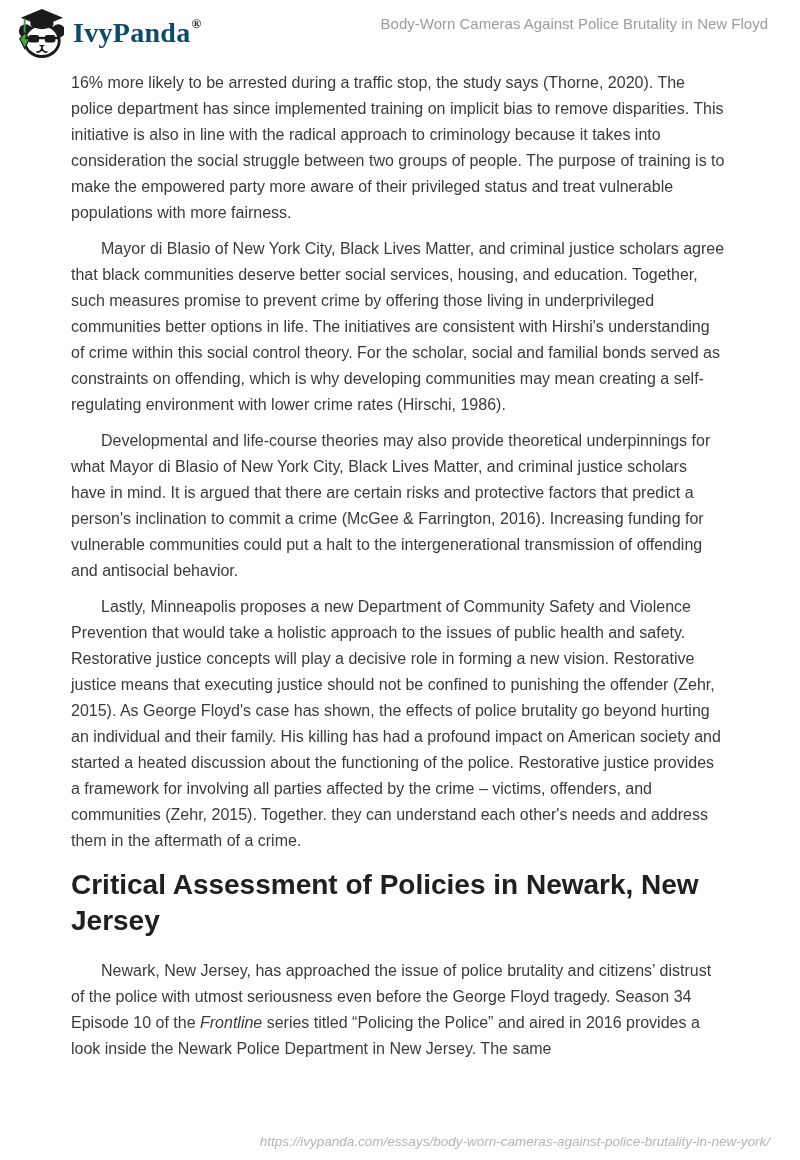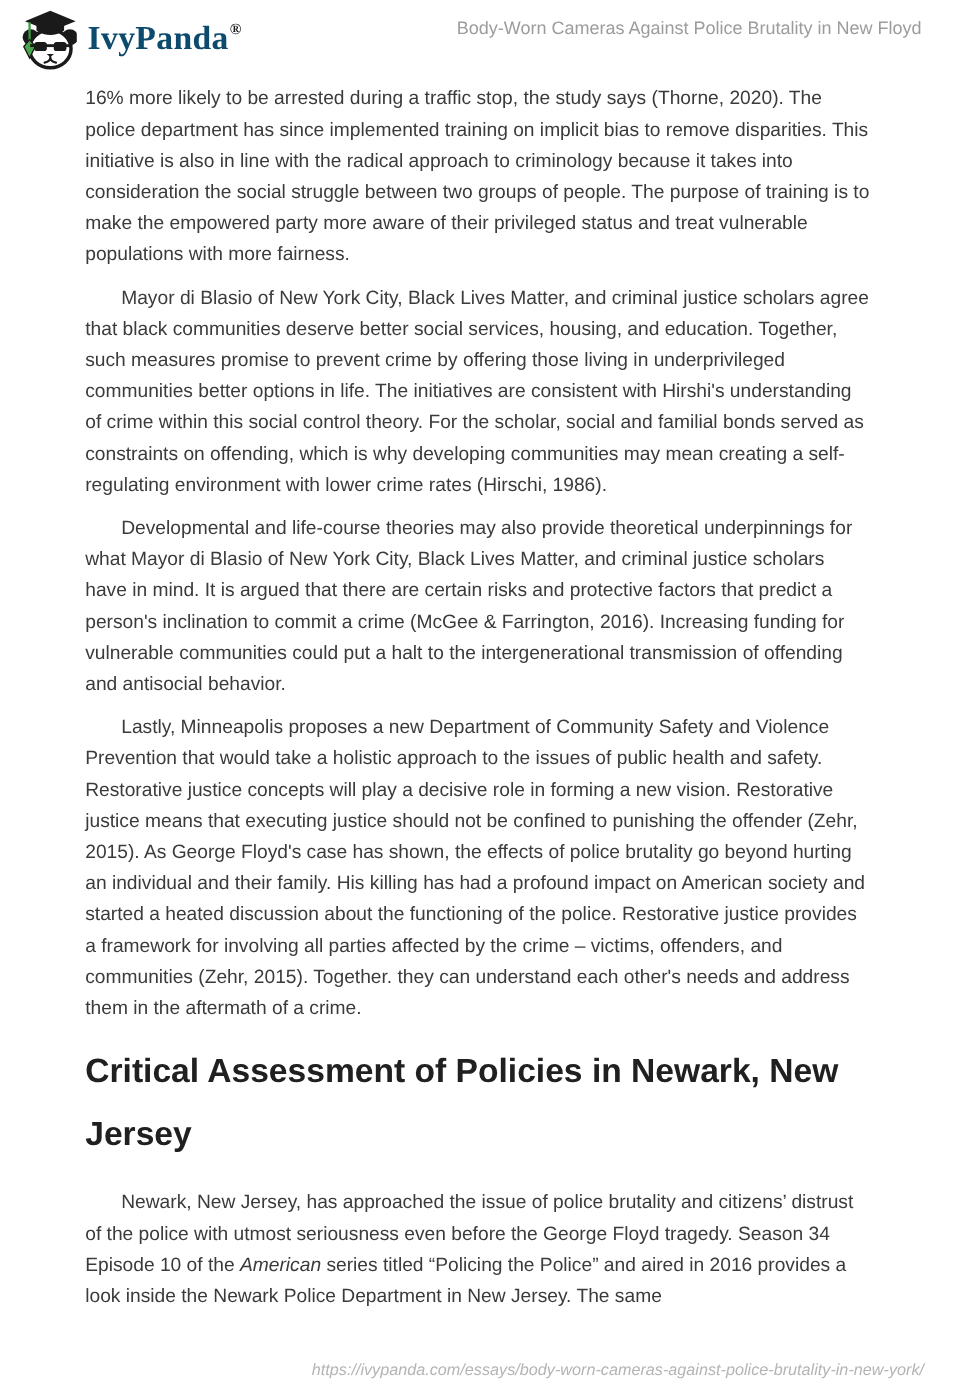--- a/index.html
+++ b/index.html
@@ -50,21 +50,21 @@
     line-height: 26px;
     color: #3b3b3b;
     text-indent: 30px;
     text-align: left;
   }
   .para.no-indent { text-indent: 0; }
   .para em { font-style: italic; }
   .section-heading {
     margin: 13px 0 19px 0;
     font-size: 28px;
-    line-height: 52px;
+    line-height: 36px;
     font-weight: 700;
     color: #202020;
   }
 
   
   .page-footer {
     position: absolute;
     right: 30px;
     bottom: 11px;
     font-size: 13.5px;
@@ -108,19 +108,19 @@
   <div class="doc-title">Body-Worn Cameras Against Police Brutality in New Floyd</div>
 </header>
 
 <main class="article">
   <p class="para no-indent">16% more likely to be arrested during a traffic stop, the study says (Thorne, 2020). The police department has since implemented training on implicit bias to remove disparities. This initiative is also in line with the radical approach to criminology because it takes into consideration the social struggle between two groups of people. The purpose of training is to make the empowered party more aware of their privileged status and treat vulnerable populations with more fairness.</p>
   <p class="para">Mayor di Blasio of New York City, Black Lives Matter, and criminal justice scholars agree that black communities deserve better social services, housing, and education. Together, such measures promise to prevent crime by offering those living in underprivileged communities better options in life. The initiatives are consistent with Hirshi's understanding of crime within this social control theory. For the scholar, social and familial bonds served as constraints on offending, which is why developing communities may mean creating a self-regulating environment with lower crime rates (Hirschi, 1986).</p>
   <p class="para">Developmental and life-course theories may also provide theoretical underpinnings for what Mayor di Blasio of New York City, Black Lives Matter, and criminal justice scholars have in mind. It is argued that there are certain risks and protective factors that predict a person's inclination to commit a crime (McGee &amp; Farrington, 2016). Increasing funding for vulnerable communities could put a halt to the intergenerational transmission of offending and antisocial behavior.</p>
   <p class="para">Lastly, Minneapolis proposes a new Department of Community Safety and Violence Prevention that would take a holistic approach to the issues of public health and safety. Restorative justice concepts will play a decisive role in forming a new vision. Restorative justice means that executing justice should not be confined to punishing the offender (Zehr, 2015). As George Floyd's case has shown, the effects of police brutality go beyond hurting an individual and their family. His killing has had a profound impact on American society and started a heated discussion about the functioning of the police. Restorative justice provides a framework for involving all parties affected by the crime – victims, offenders, and communities (Zehr, 2015). Together. they can understand each other's needs and address them in the aftermath of a crime.</p>
   <h2 class="section-heading">Critical Assessment of Policies in Newark, New Jersey</h2>
   <p class="para">
-    <span>Newark, New Jersey, has approached the issue of police brutality and citizens’ distrust of the police with utmost seriousness even before the George Floyd tragedy. Season 34 Episode 10 of the </span><em>American</em><span> series titled “Policing the Police” and aired in 2016 provides a look inside the Newark Police Department in New Jersey. The same</span>
+    <span>Newark, New Jersey, has approached the issue of police brutality and citizens’ distrust of the police with utmost seriousness even before the George Floyd tragedy. Season 34 Episode 10 of the </span><em>Frontline</em><span> series titled “Policing the Police” and aired in 2016 provides a look inside the Newark Police Department in New Jersey. The same</span>
   </p>
 </main>
 
 <footer class="page-footer">
   <span>https://ivypanda.com/essays/body-worn-cameras-against-police-brutality-in-new-york/</span>
 </footer>
 
 </body></html>

